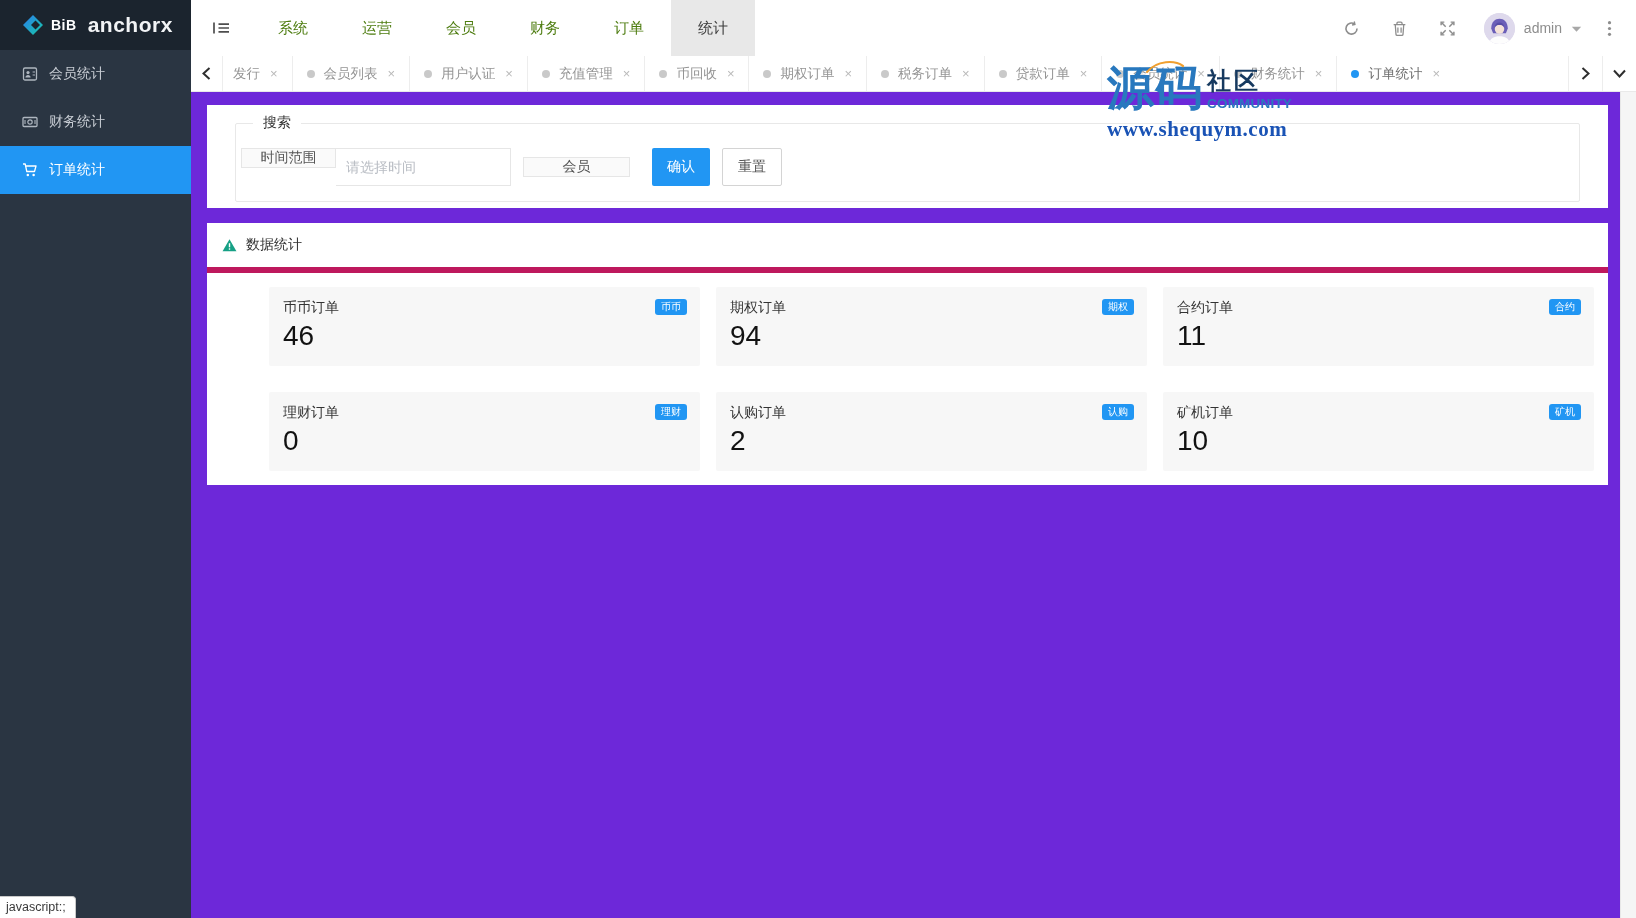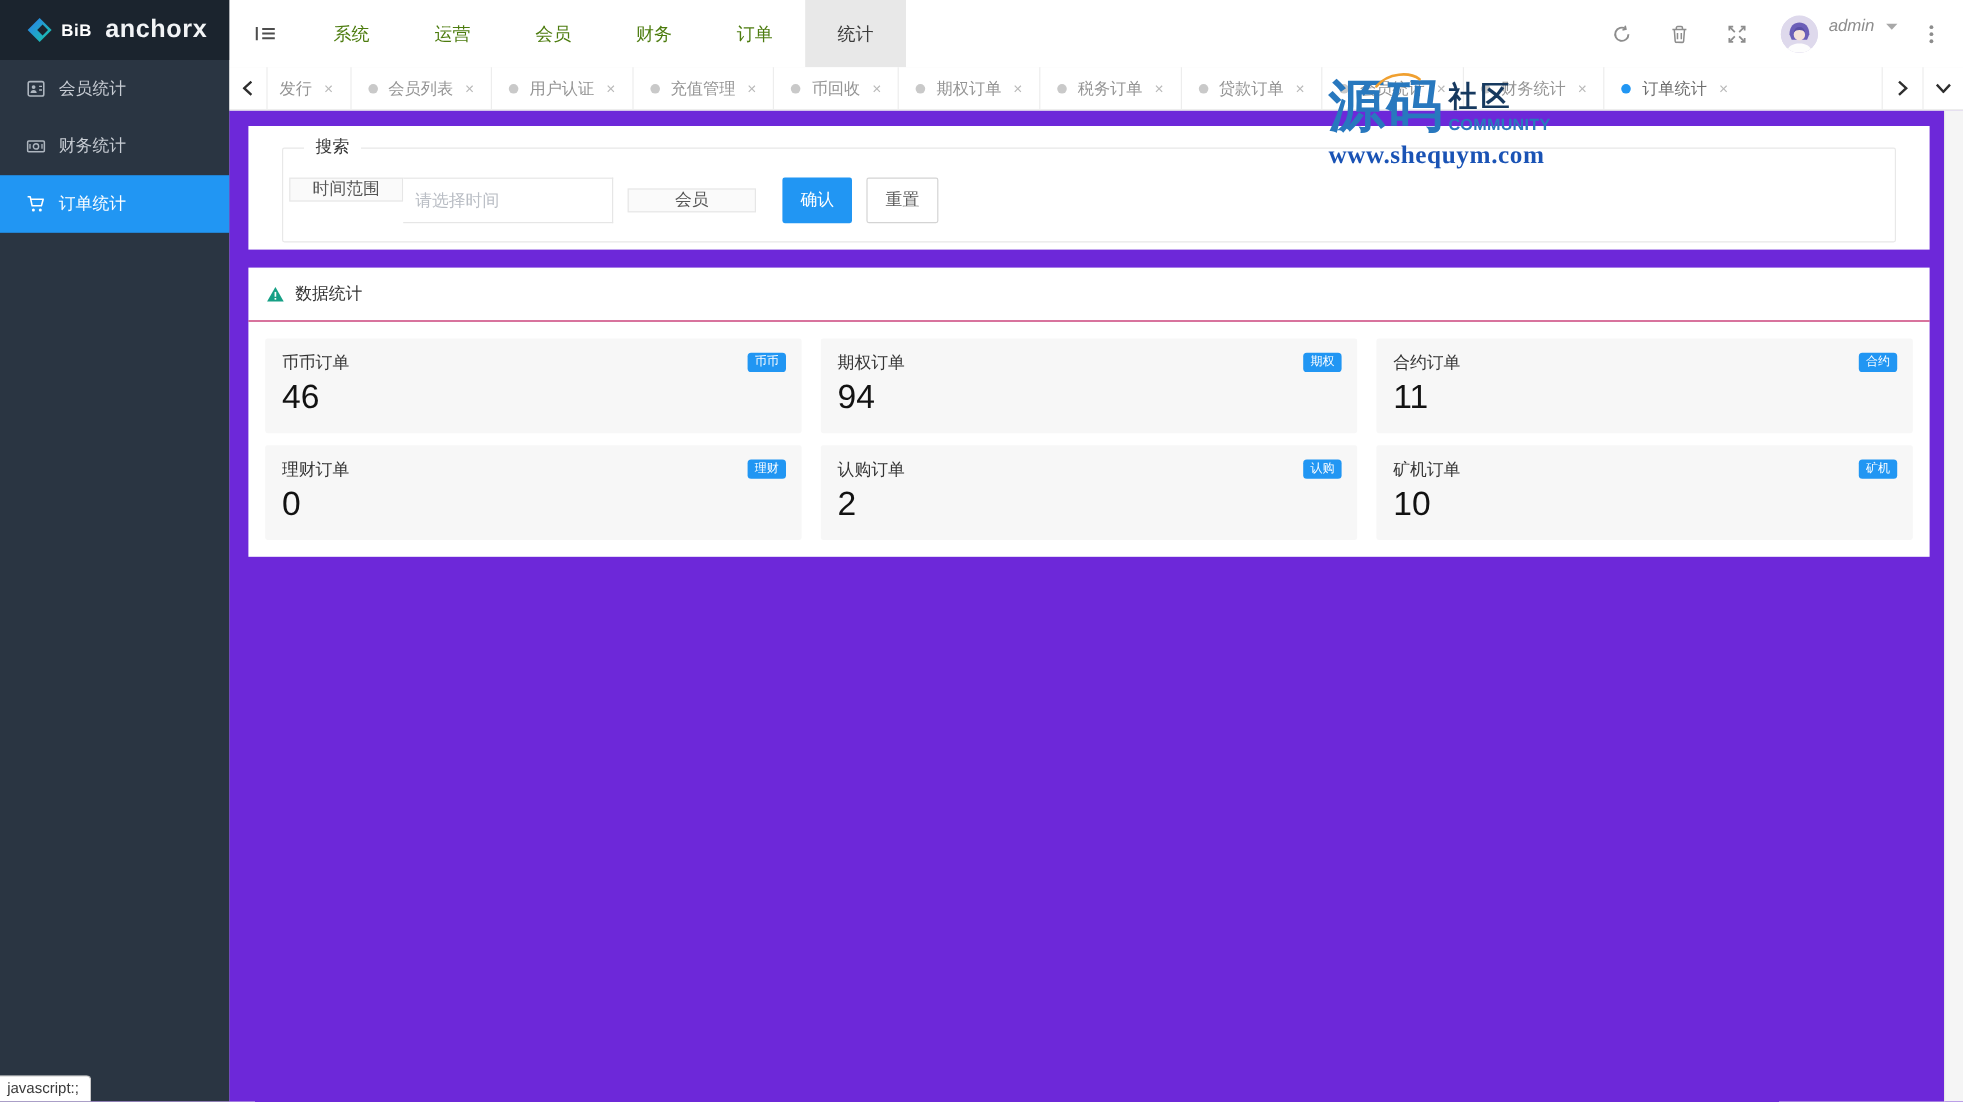--- a/index.html
+++ b/index.html
@@ -19,21 +19,21 @@
   .side-item.active .s-icon { color: #ffffff; }
 
   
   .header { position: absolute; left: 191px; top: 0; right: 0; height: 56px; background: #ffffff; display: flex; align-items: stretch; z-index: 4; }
   .collapse-btn { width: 60px; display: flex; align-items: center; justify-content: center; color: #4d4d4d; cursor: pointer; }
   .nav-item { padding: 0 27px; display: flex; align-items: center; font-size: 15px; color: #4d7c0f; cursor: pointer; }
   .nav-item.active { background: #e8e8e8; color: #3c3c3c; }
   .header-right { margin-left: auto; display: flex; align-items: center; padding-right: 12px; }
   .h-icon-btn { width: 48px; height: 56px; display: flex; align-items: center; justify-content: center; color: #8d8d8d; cursor: pointer; }
   .h-icon-btn svg { width: 17px; height: 17px; }
-  .avatar-wrap { display: flex; gap: 9px; padding: 0 12px; cursor: pointer; font-style: italic; }
+  .avatar-wrap { display: flex; align-items: center; gap: 9px; padding: 0 12px; cursor: pointer; }
   .avatar { width: 31px; height: 31px; border-radius: 50%; overflow: hidden; background: #ded9ec; flex: 0 0 auto; }
   .username { font-size: 14px; color: #8d8d8d; }
   .caret { color: #a8a8a8; }
 
   
   .tabbar { position: absolute; left: 191px; top: 56px; right: 0; height: 36px; background: #ffffff; border-bottom: 1px solid #e9e9e9; display: flex; align-items: stretch; z-index: 4; }
   .tab-scroll-btn { width: 31px; display: flex; align-items: center; justify-content: center; color: #2e2e2e; cursor: pointer; flex: 0 0 auto; }
   .tab { display: flex; align-items: center; padding: 0 14px; border-left: 1px solid #ededed; font-size: 13.5px; color: #949494; cursor: pointer; white-space: nowrap; }
   .tab:last-of-type { border-right: 1px solid #ededed; }
   .tab .dot { width: 8px; height: 8px; border-radius: 50%; background: #c9c9c9; margin-right: 9px; }
@@ -58,24 +58,24 @@
   .addon.w-member { width: 107px; }
   .text-input { height: 38px; border: 1px solid #e6e6e6; border-left: none; padding: 0 10px; font-size: 14px; color: #333; outline: none; background: #fff; }
   .text-input.w-time { width: 175px; }
   .text-input.w-member { width: 163px; }
   .text-input::placeholder { color: #b9bdc4; }
   .btn { height: 38px; border-radius: 2px; font-size: 14px; cursor: pointer; font-family: inherit; }
   .btn-confirm { background: #2196f3; color: #fff; border: none; padding: 0 15px; margin-left: 10px; }
   .btn-reset { background: #fff; color: #555; border: 1px solid #d4d4d4; padding: 0 15px; margin-left: 12px; }
 
   .stats-panel { background: #ffffff; margin-top: 15px; }
-  .stats-header { display: flex; align-items: center; gap: 9px; padding: 13px 15px; border-bottom: 1px solid #be185d; }
+  .stats-header { display: flex; align-items: center; gap: 9px; padding: 13px 15px; border-bottom: 6px solid #be185d; }
   .stats-title { font-size: 14px; color: #333; }
   .warn-icon { width: 15px; height: 15px; display: inline-flex; }
-  .cards { padding: 14px; display: grid; grid-template-columns: repeat(3, 1fr); gap: 10px 16px; }
+  .cards { padding: 14px; display: grid; grid-template-columns: repeat(3, 1fr); gap: 26px 16px; margin-left: 48px; }
   .card { background: #f7f7f7; border-radius: 2px; position: relative; padding: 12px 14px 14px; min-height: 72px; }
   .card-label { font-size: 14px; color: #333; }
   .card-value { font-size: 28px; color: #121212; margin-top: 3px; line-height: 1.15; }
   .badge { position: absolute; top: 12px; right: 13px; background: #2196f3; color: #fff; font-size: 10px; line-height: 1; padding: 3px 6px; border-radius: 3px; }
 
   
   .watermark { position: absolute; left: 1107px; top: 64px; z-index: 50; pointer-events: none; }
   .wm-row { display: flex; align-items: flex-start; justify-content: center; }
   .wm-main { font-size: 47px; font-weight: bold; color: #2878be; line-height: 1; letter-spacing: 1px; }
   .wm-col { display: flex; flex-direction: column; align-items: flex-start; margin-left: 4px; margin-top: 4px; }

